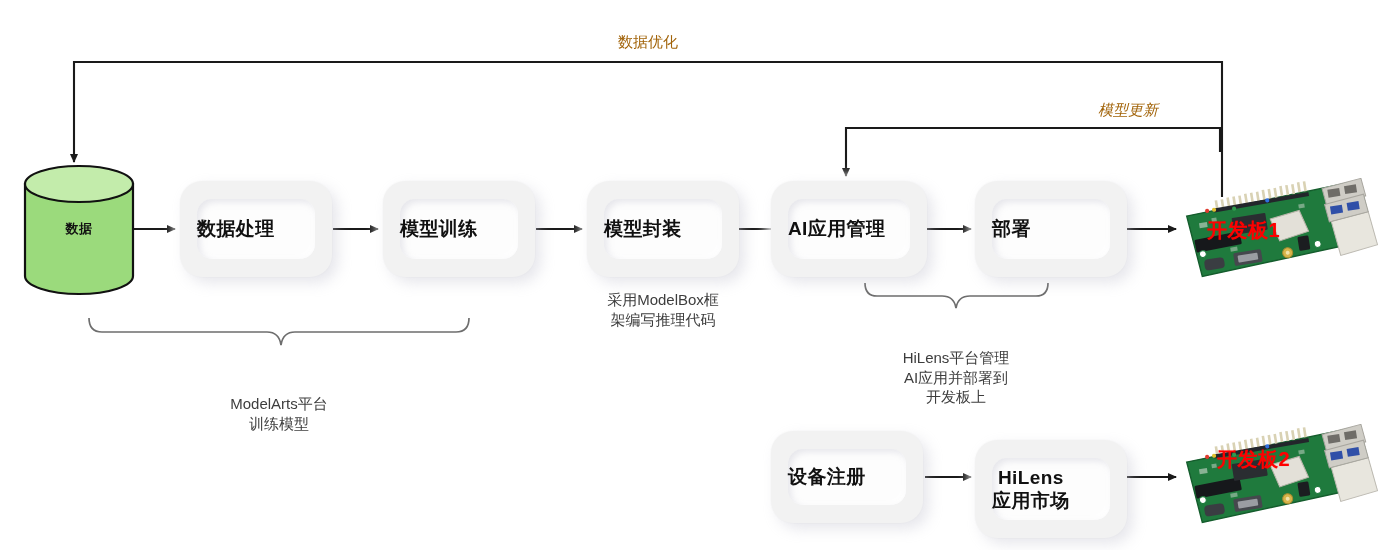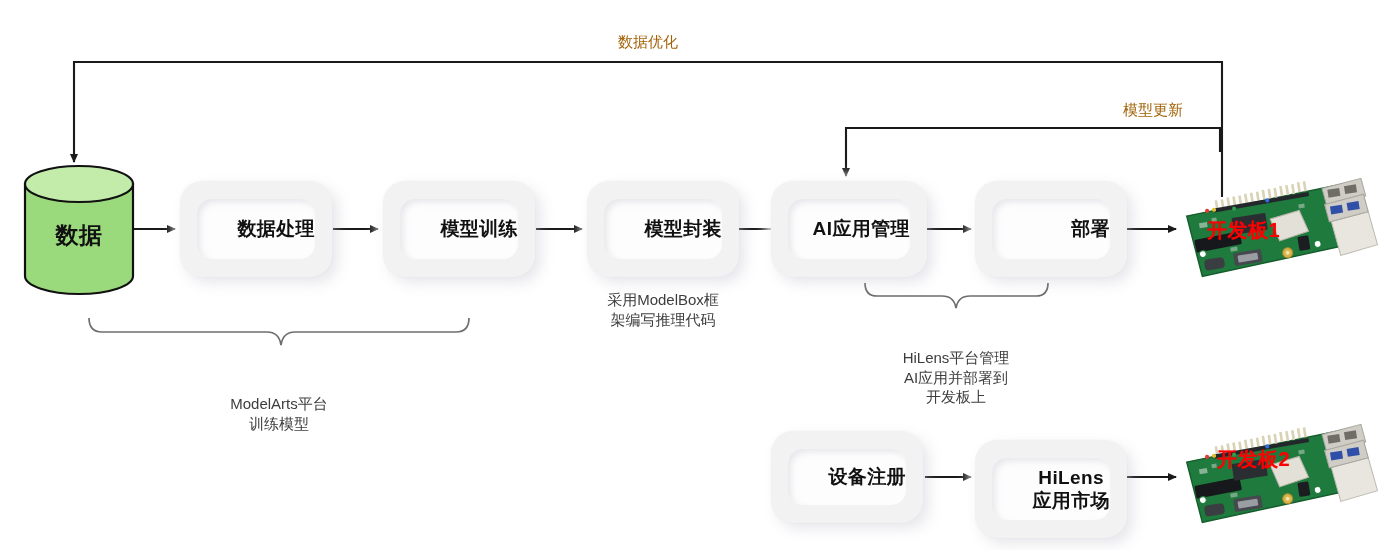--- a/index.html
+++ b/index.html
@@ -40,40 +40,40 @@
     box-sizing:border-box;
     width:calc(100% - 34px);
     height:calc(100% - 36px);
     background:#fdfdfd;
     border-radius:15px;
     box-shadow:
       inset 3px 3px 7px rgba(174,174,192,0.28),
       inset -3px -3px 7px rgba(255,255,255,0.95);
     display:flex;
     align-items:center;
-    justify-content:flex-end;
+    justify-content:flex-start;
     text-align:center;
   }
   .node .label{
     font-weight:bold;
     font-size:19px;
     color:#111111;
     line-height:1.22;
     letter-spacing:.4px;
     white-space:pre-line;
   }
 
   
   .cylinder{position:absolute;}
   .cyl-label{
     position:absolute;
     left:0; right:0;
     text-align:center;
     font-weight:bold;
-    font-size:23px;
+    font-size:13px;
     color:#111;
     letter-spacing:.5px;
   }
 
   
   .caption{
     position:absolute;
     text-align:center;
     font-size:15px;
     color:#3d3d3d;
@@ -303,21 +303,21 @@
         <rect x="120" y="62" width="11" height="14" rx="1.5" fill="#1b1d20"></rect>
         <circle cx="24" cy="64" r="3.4" fill="#ffffff" stroke="#1f7a3d" stroke-width="1"></circle>
         <circle cx="139" cy="72" r="3.4" fill="#ffffff" stroke="#1f7a3d" stroke-width="1"></circle>
       </g>
     </svg>
     <div class="board-tag" style="left:41px; top:22px;">开发板2</div>
   </div>
 
   <div class="edge-label" style="left:548px; top:33px; width:200px;">数据优化</div>
 
-  <div class="edge-label" style="left:1053px; top:101px; width:200px;">模型更新</div>
+  <div class="edge-label" style="left:1028px; top:101px; width:200px;font-style:italic;">模型更新</div>
 
   <div class="caption" style="left:553px; top:290px; width:220px;">采用ModelBox框
 架编写推理代码</div>
 
   <div class="caption" style="left:179px; top:394px; width:200px;">ModelArts平台
 训练模型</div>
 
   <div class="caption" style="left:856px; top:348px; width:200px;">HiLens平台管理
 AI应用并部署到
 开发板上</div>

